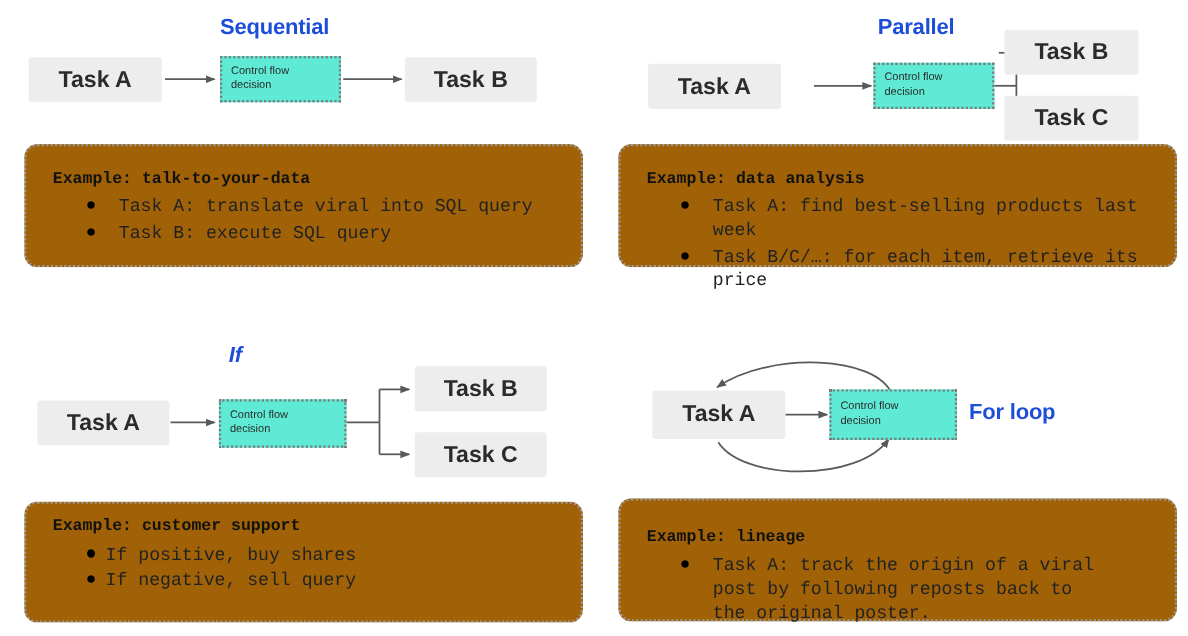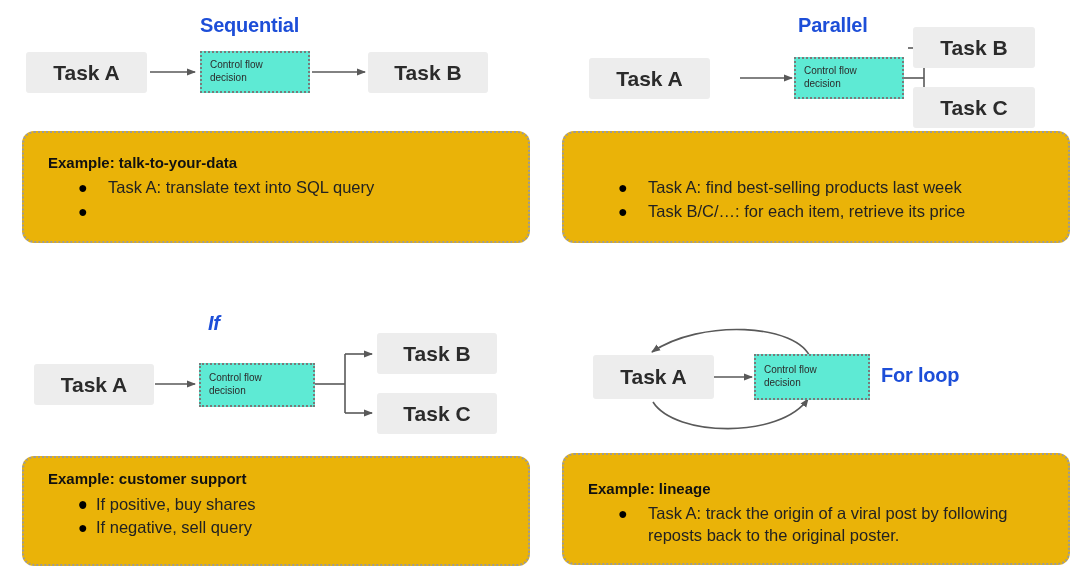--- a/index.html
+++ b/index.html
@@ -70,21 +70,22 @@
     height: 289px;
     overflow: visible;
     pointer-events: none;
   }
 
   .examplebox {
     position: absolute;
     border: 2px dotted #9a9a9a;
     border-radius: 12px;
     box-sizing: border-box;
-    background: #eab308;
+    background: #a16207;
+    font-family: Liberation Mono, monospace;
   }
   .ex-head {
     position: absolute;
     font-weight: bold;
     font-size: 15px;
     color: #111111;
     white-space: nowrap;
   }
   .ex-list {
     position: absolute;
@@ -138,24 +139,25 @@
 
   <div class="taskbox" style="left:368px; top:52px; width:120px; height:41px;">
     <span>Task B</span>
   </div>
 
   <div class="examplebox" style="left:22px; top:131px; width:508px; height:112px;">
     <div class="ex-head" style="left:24px; top:21px;">Example: talk-to-your-data</div>
     <ul class="ex-list" style="left:24px; top:44px; width:460px;">
       <li class="ex-item" style="padding-left:60px; margin-bottom:2px;">
         <span class="bullet" style="left:30px;">●</span>
-        <span class="txt">Task A: translate text into SQL query</span>
+        <span class="txt">Task A: translate viral into SQL query</span>
       </li>
       <li class="ex-item" style="padding-left:60px;">
         <span class="bullet" style="left:30px;">●</span>
+        <span class="txt">Task B: execute SQL query</span>
       </li>
     </ul>
   </div>
 </div>
 
 <div class="quad q-tr">
 
   <div class="title" style="left:258px; top:14px;">Parallel</div>
 
   <svg class="flowsvg">
@@ -184,20 +186,21 @@
 
   <div class="taskbox" style="left:373px; top:27px; width:122px; height:41px;">
     <span>Task B</span>
   </div>
 
   <div class="taskbox" style="left:373px; top:87px; width:122px; height:41px;">
     <span>Task C</span>
   </div>
 
   <div class="examplebox" style="left:22px; top:131px; width:508px; height:112px;">
+    <div class="ex-head" style="left:24px; top:21px;">Example: data analysis</div>
     <ul class="ex-list" style="left:24px; top:44px; width:470px;">
       <li class="ex-item" style="padding-left:60px; margin-bottom:2px;">
         <span class="bullet" style="left:30px;">●</span>
         <span class="txt">Task A:  find best-selling products last week</span>
       </li>
       <li class="ex-item" style="padding-left:60px;">
         <span class="bullet" style="left:30px;">●</span>
         <span class="txt">Task B/C/…: for each item, retrieve its price</span>
       </li>
     </ul>

